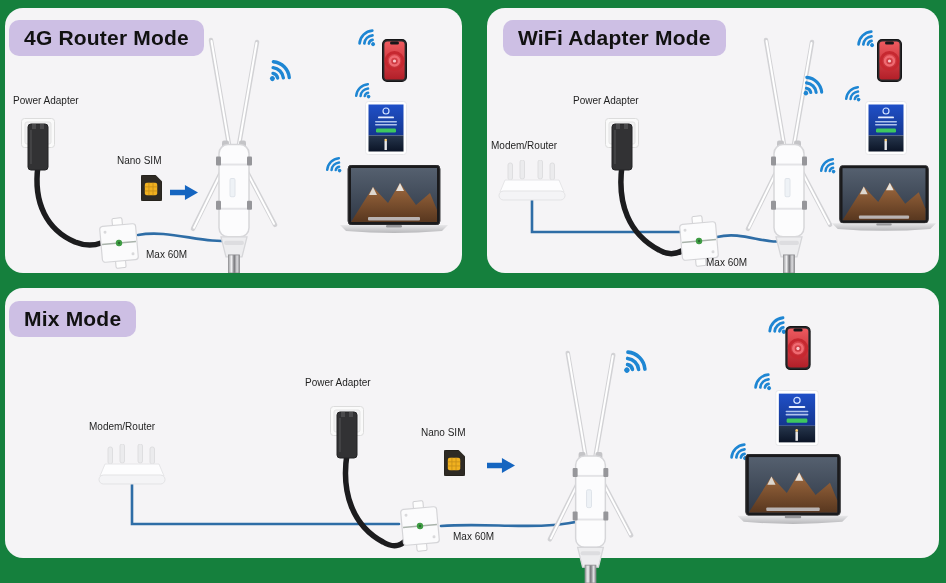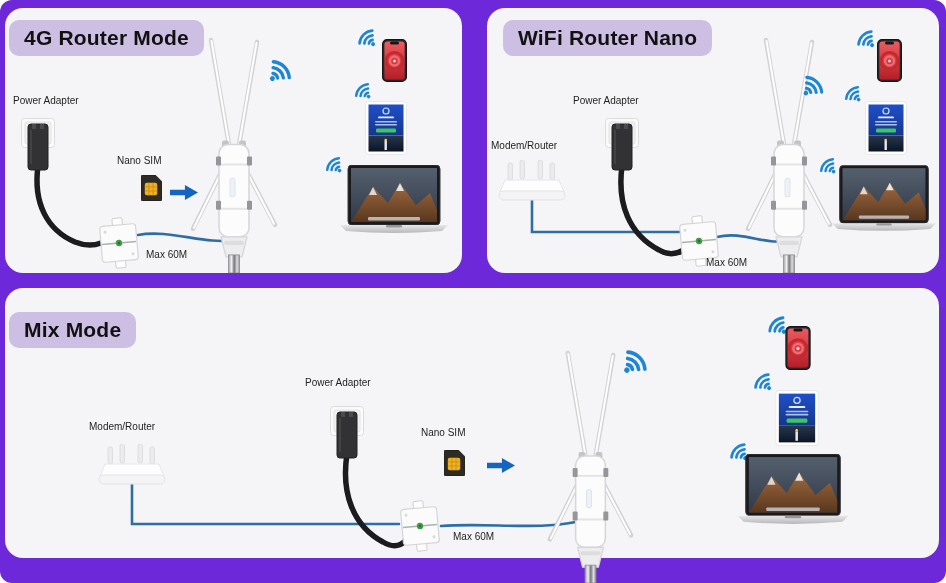--- a/index.html
+++ b/index.html
@@ -1,22 +1,22 @@
 <!DOCTYPE html>
 <html style="--panel-bg: #f5f4f6; --badge-bg: #cdbfe4; --badge-text: #111111; --label-text: #1f1f1f; --wifi-blue: #1e86d3; --cable-blue: #2e6da6; --cable-black: #1c1c1e; --led-green: #3f9d44; --sim-gold: #f1b11f; --arrow-blue: #1565c0;"><head>
 <meta charset="utf-8">
 <style>
   :root{
     --panel-bg:#f5f4f6; --badge-bg:#cdbfe4; --badge-text:#111111; --label-text:#1f1f1f;
     --wifi-blue:#1e86d3; --cable-blue:#2e6da6; --cable-black:#1c1c1e;
     --led-green:#3f9d44; --sim-gold:#f1b11f; --arrow-blue:#1565c0;
   }
   html,body{margin:0;padding:0;background:#ffffff;}
-  .canvas{position:relative;width:946px;height:583px;background:#6d28d9;overflow:hidden;
-          font-family:"Liberation Sans",sans-serif;border-radius:12px;}
+  .canvas{position:relative;width:946px;height:583px;background:#15803d;overflow:hidden;
+          font-family:"Liberation Sans",sans-serif;}
   .panel{position:absolute;background:var(--panel-bg);border-radius:18px;}
   .badge{position:absolute;background:var(--badge-bg);color:var(--badge-text);
          font-weight:bold;font-size:21px;line-height:1;padding:7px 15px 8px;border-radius:10px;
          letter-spacing:.2px;white-space:nowrap;}
   .lbl{position:absolute;color:var(--label-text);font-size:10px;line-height:1;white-space:nowrap;}
   .gfx{position:absolute;}
   .gfx svg{display:block;width:100%;height:100%;overflow:visible;}
   .cables{position:absolute;left:0;top:0;}
   .cable-blue{fill:none;stroke:var(--cable-blue);stroke-width:2.6;stroke-linecap:round;}
   .cable-black{fill:none;stroke:var(--cable-black);stroke-width:5.5;stroke-linecap:round;}
@@ -252,21 +252,21 @@
         </svg>
       </div>
   </div>
 
   <div class="panel" style="left:487px;top:8px;width:452px;height:265px;">
     <svg class="cables" width="452" height="265">
       <path class="cable-blue" d="M45 192 L45 224 L193 224"></path>
       <path class="cable-blue" d="M230 229 C 258 222, 282 240, 303 231"></path>
       <path class="cable-black" d="M135 158 C 130 196, 142 226, 172 242 C 182 248, 190 246, 197 242"></path>
     </svg>
-    <div class="badge" style="left:16px;top:12px;">WiFi Router Nano</div>
+    <div class="badge" style="left:16px;top:12px;">WiFi Adapter Mode</div>
     <div class="lbl" style="left:86px;top:88px;">Power Adapter</div>
     <div class="gfx" style="left:118px;top:110px;width:34px;height:58px;">
         <svg viewBox="0 0 34 58">
           <use href="#sym-adapter"></use>
         </svg>
       </div>
     <div class="lbl" style="left:4px;top:133px;">Modem/Router</div>
     <div class="gfx" style="left:10px;top:152px;width:70px;height:44px;">
         <svg viewBox="0 0 70 44">
           <use href="#sym-modem"></use>
@@ -319,21 +319,21 @@
         </svg>
       </div>
   </div>
 
   <div class="panel" style="left:5px;top:288px;width:934px;height:270px;">
     <svg class="cables" width="934" height="295">
       <path class="cable-blue" d="M127 196 L127 236 L394 236"></path>
       <path class="cable-blue" d="M436 238 C 486 234, 540 244, 583 231"></path>
       <path class="cable-black" d="M342 166 C 336 205, 348 238, 378 254 C 388 260, 396 258, 401 252"></path>
     </svg>
-    <div class="badge" style="left:4px;top:24px;text-align:center;">Mix Mode</div>
+    <div class="badge" style="left:4px;top:13px;text-align:center;">Mix Mode</div>
     <div class="lbl" style="left:84px;top:134px;">Modem/Router</div>
     <div class="gfx" style="left:92px;top:156px;width:70px;height:44px;">
         <svg viewBox="0 0 70 44">
           <use href="#sym-modem"></use>
         </svg>
       </div>
     <div class="lbl" style="left:300px;top:90px;">Power Adapter</div>
     <div class="gfx" style="left:325px;top:118px;width:34px;height:58px;">
         <svg viewBox="0 0 34 58">
           <use href="#sym-adapter"></use>

